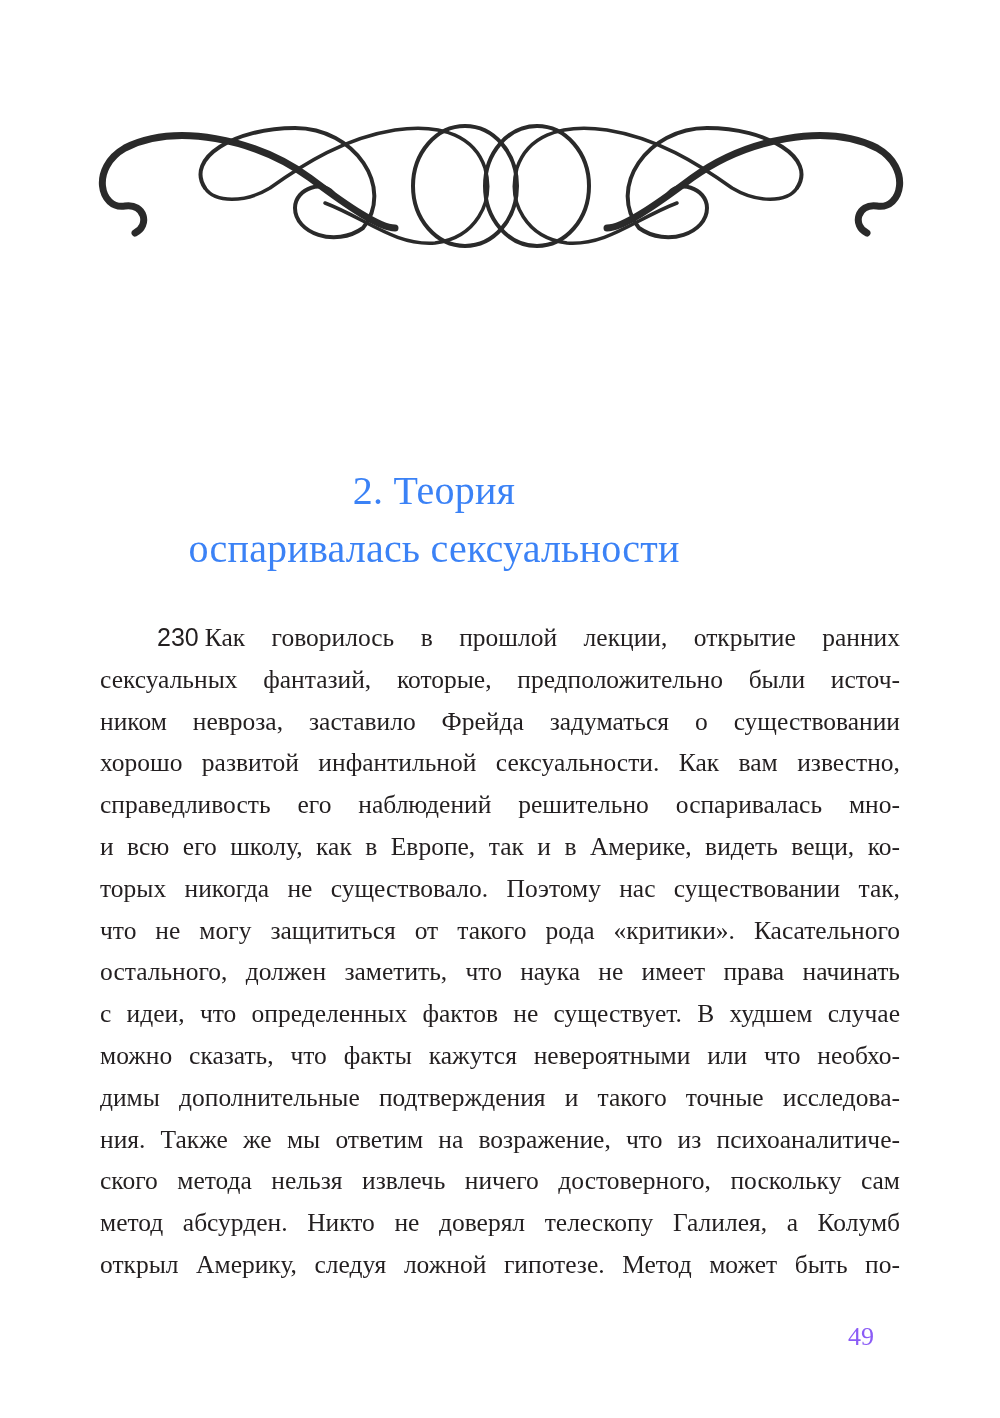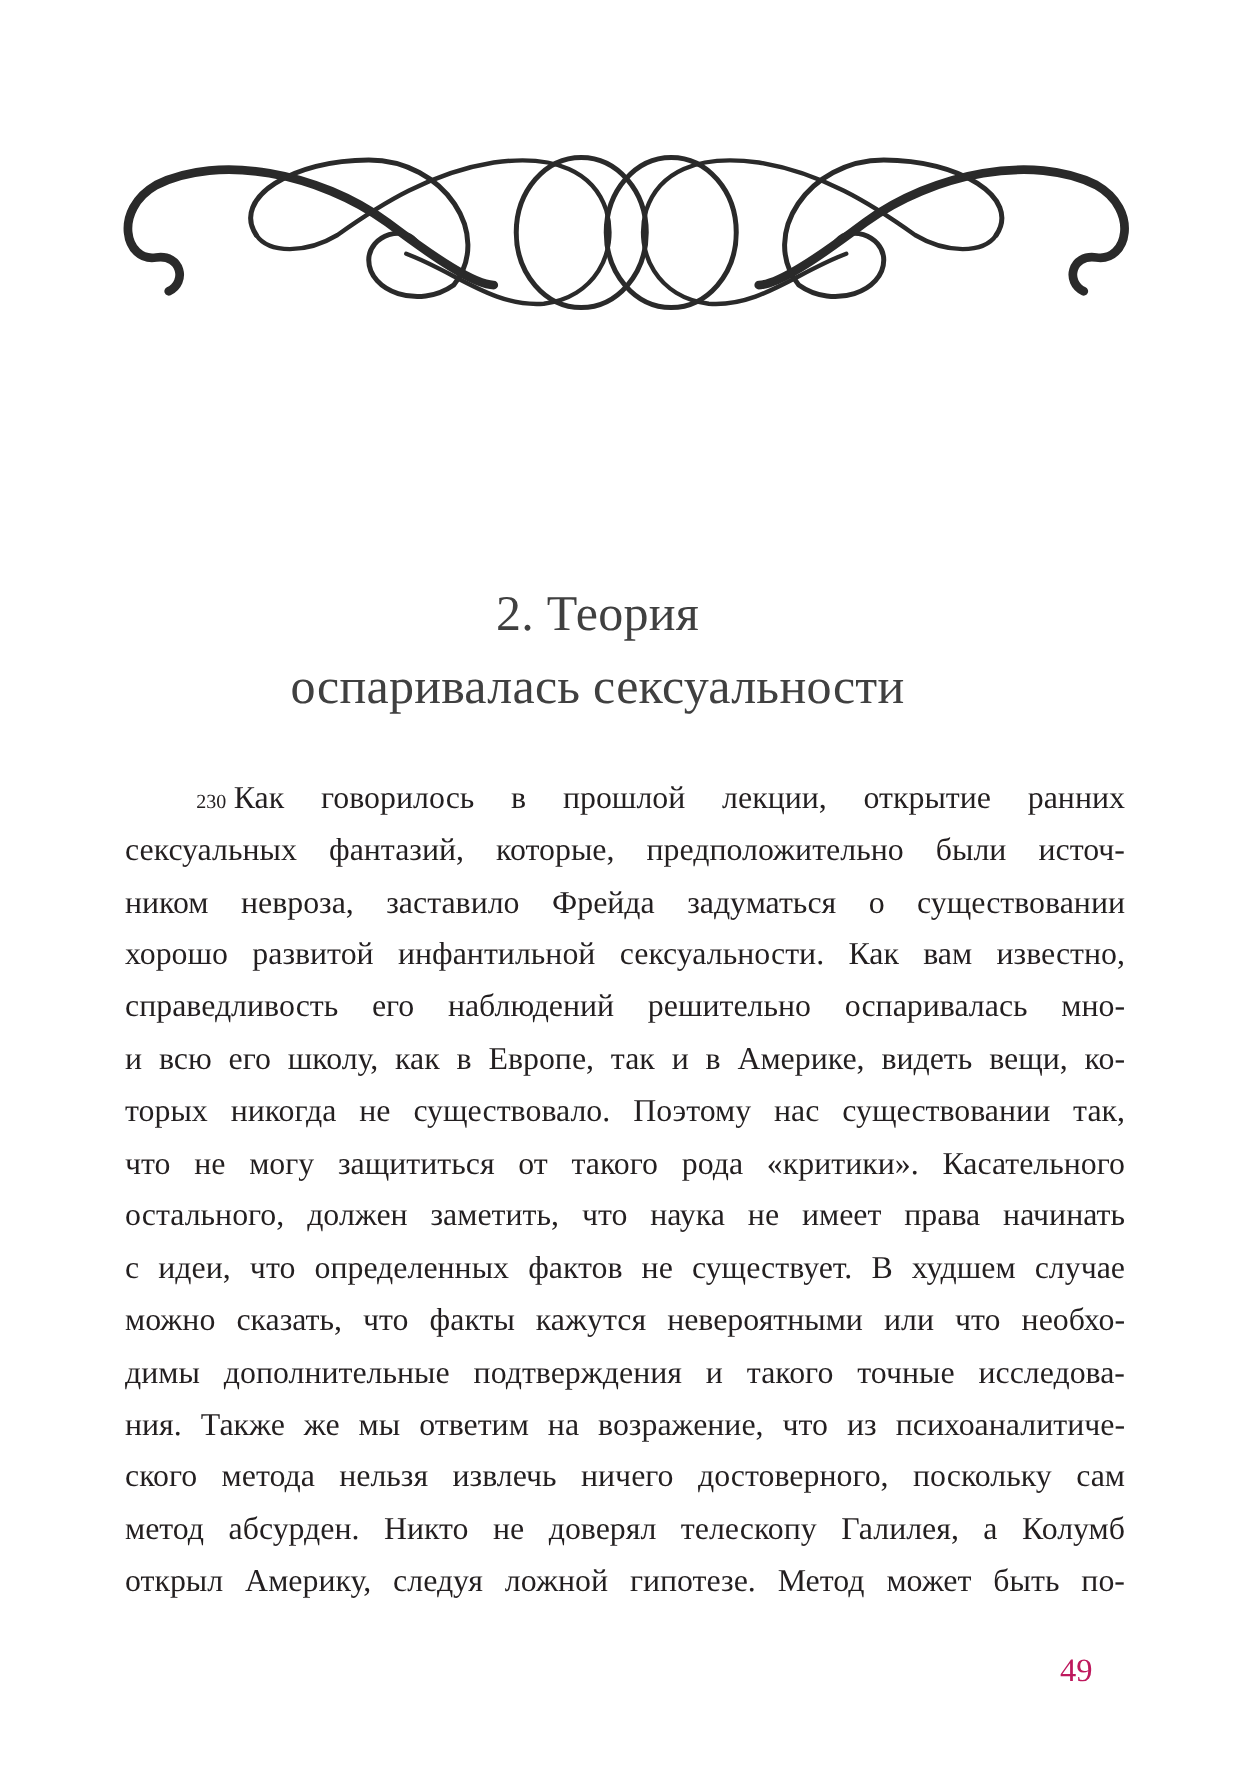--- a/index.html
+++ b/index.html
@@ -5,35 +5,35 @@
     html, body { margin: 0; padding: 0; background: #ffffff; }
     body {
       width: 1000px; height: 1418px; position: relative; overflow: hidden;
       font-family: "Liberation Serif", "DejaVu Serif", serif; color: #231f20;
     }
     .ornament {
       position: absolute; left: 95px; top: 108px; width: 812px; height: 140px;
     }
     .title {
       position: absolute; left: 0; top: 462px; width: 868px; text-align: center;
-      font-size: 40px; line-height: 58px; color: #404040; letter-spacing: 0.2px; padding-left: 44px;
+      font-size: 40px; line-height: 58px; color: #3b82f6; letter-spacing: 0.2px;
     }
     .title div { white-space: nowrap; }
     .body-text {
       position: absolute; left: 100px; top: 617px; width: 800px;
     }
     .line {
       display: block; height: 41.8px; line-height: 41.8px; font-size: 25.5px;
       text-align: justify; text-align-last: justify; white-space: nowrap;
       overflow: visible;
     }
     .line.first { padding-left: 57px; }
-    .para-num { font-family: Liberation Serif, serif; font-size: 16px; margin-right: 6px; }
+    .para-num { font-family: Liberation Sans, sans-serif; font-size: 25px; margin-right: 6px; }
     .page-number {
-      position: absolute; left: 848px; top: 1322px; font-size: 26px; color: #be185d;
+      position: absolute; left: 848px; top: 1322px; font-size: 26px; color: #8b5cf6;
     }
   </style>
 </head>
 <body>
 
 <svg class="ornament" viewBox="0 0 812 140" fill="none" stroke="#2a2a2a" stroke-linecap="round">
 
   <path d="M40 125 C 55 118, 50 95, 30 98 C 5 102, -5 60, 30 40 C 80 15, 160 30, 215 70 C 255 100, 285 120, 300 120" stroke-width="7"></path>
 
   <path d="M772 125 C 757 118, 762 95, 782 98 C 807 102, 817 60, 782 40 C 732 15, 652 30, 597 70 C 557 100, 527 120, 512 120" stroke-width="7"></path>

